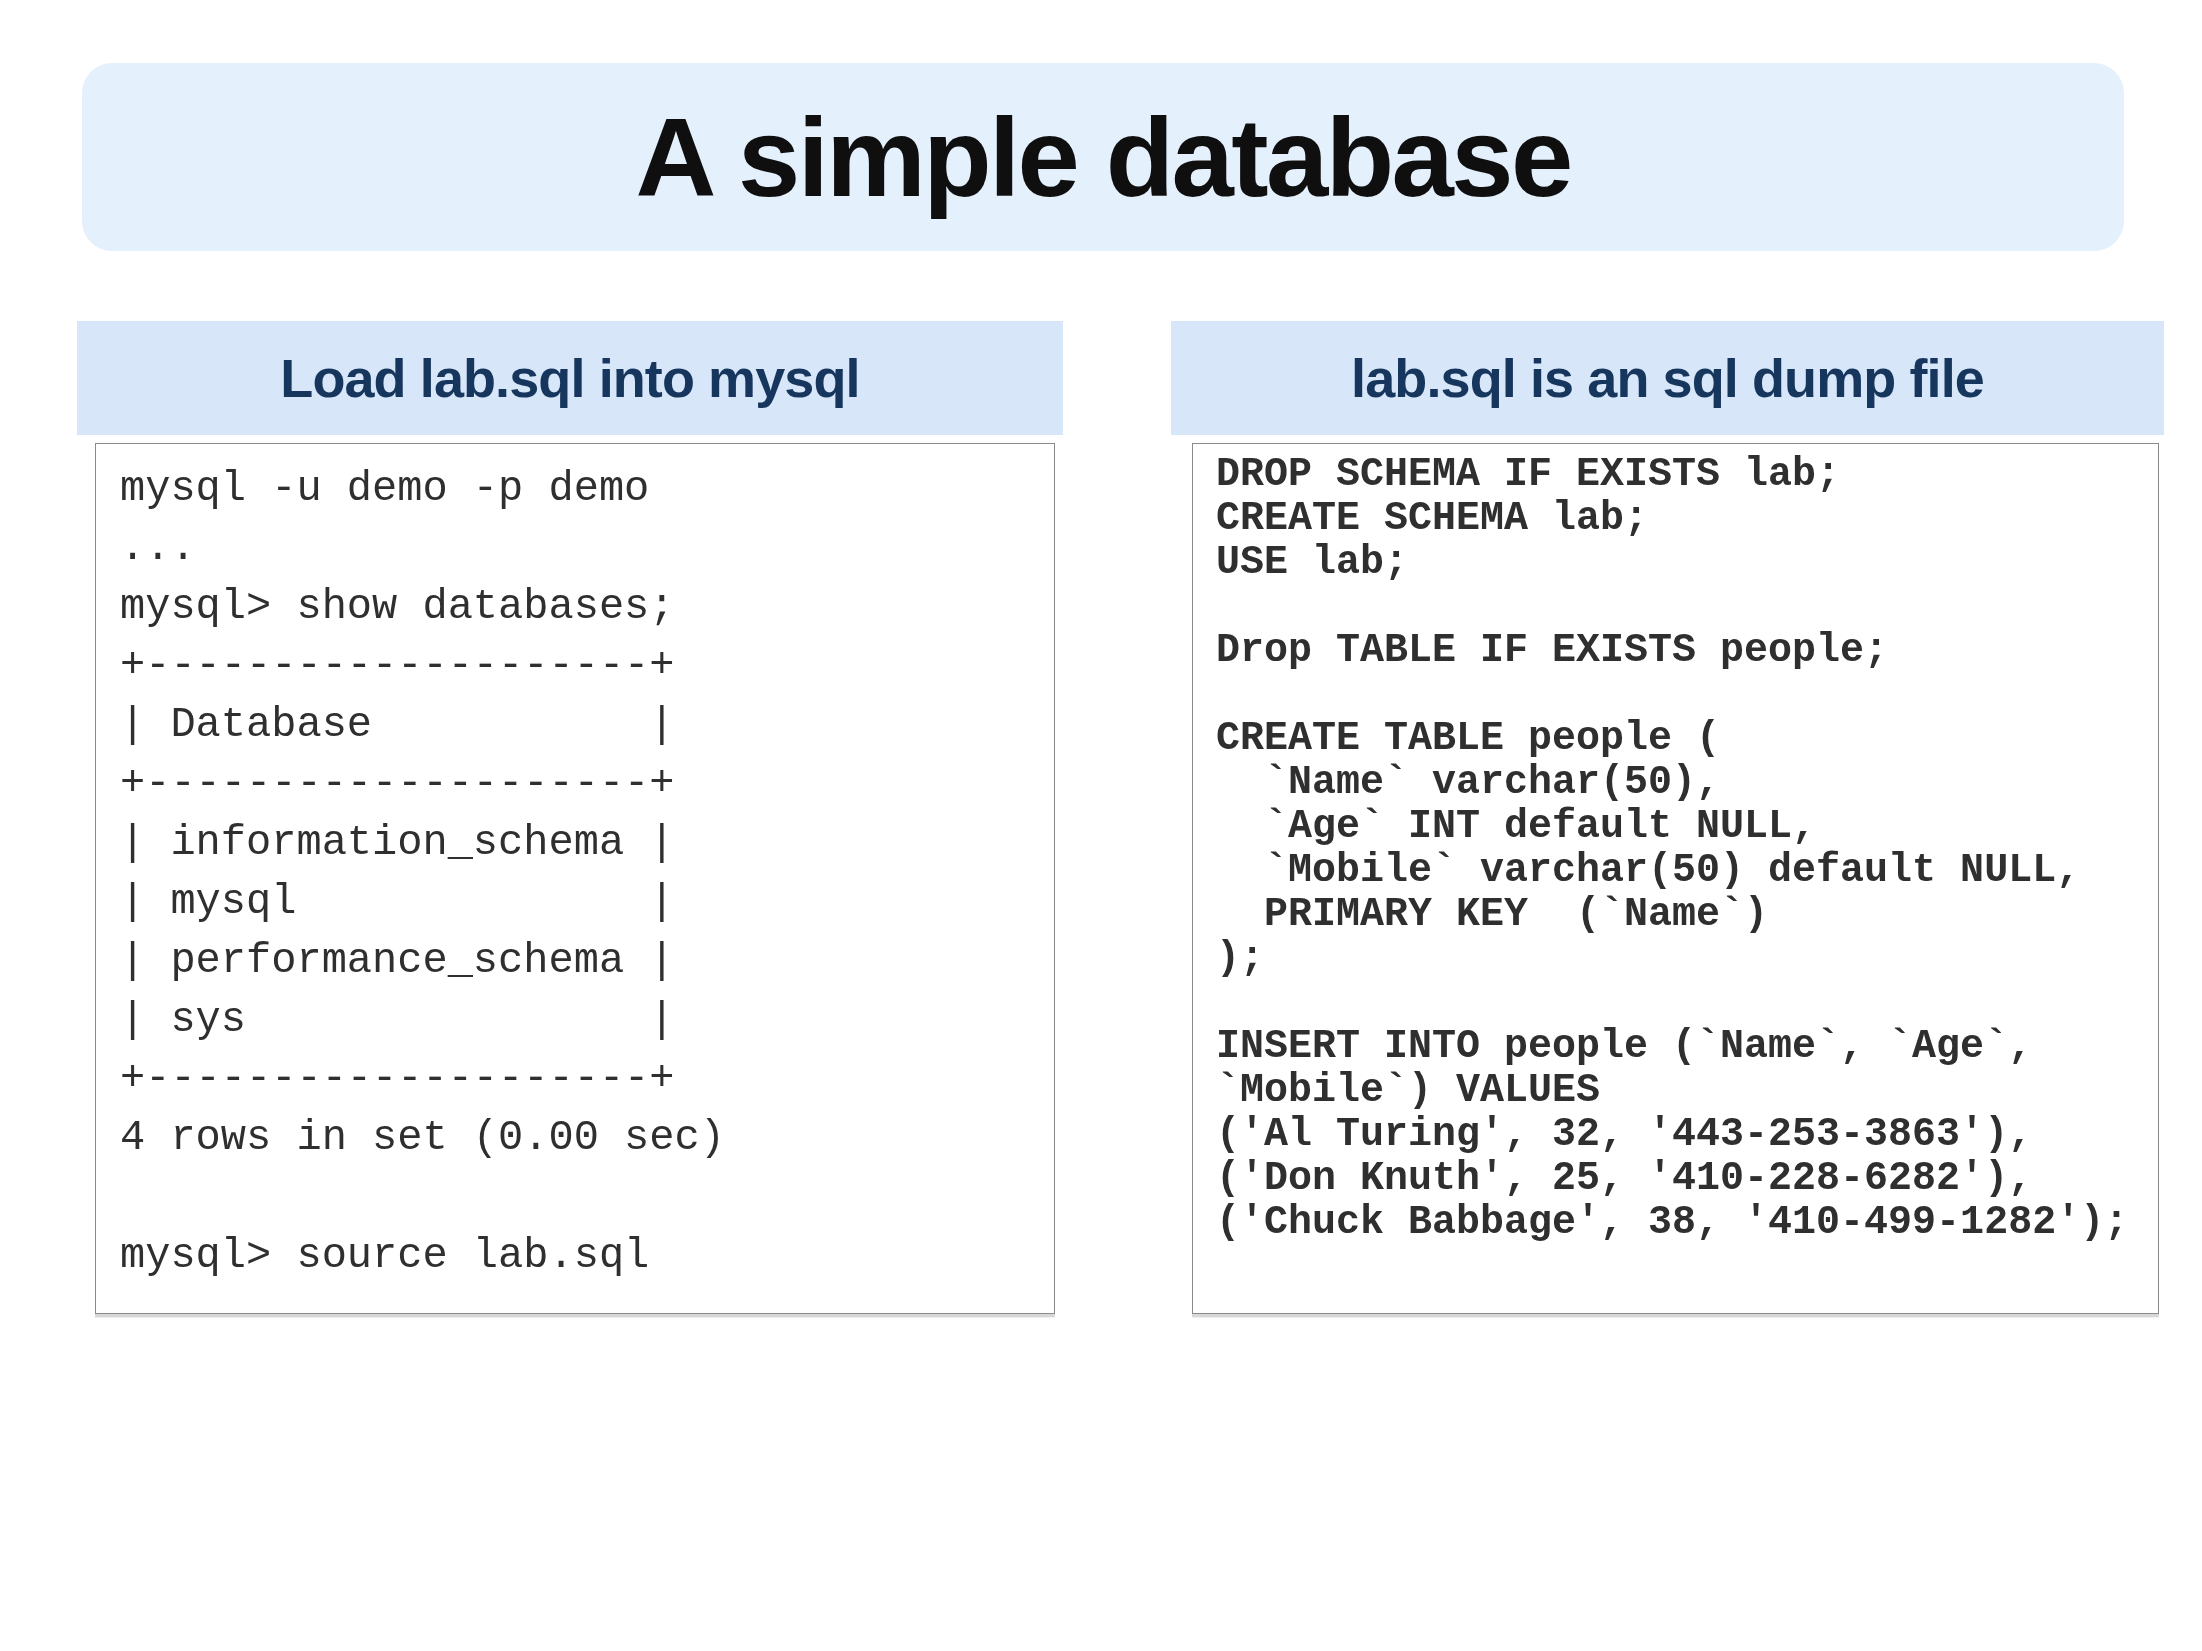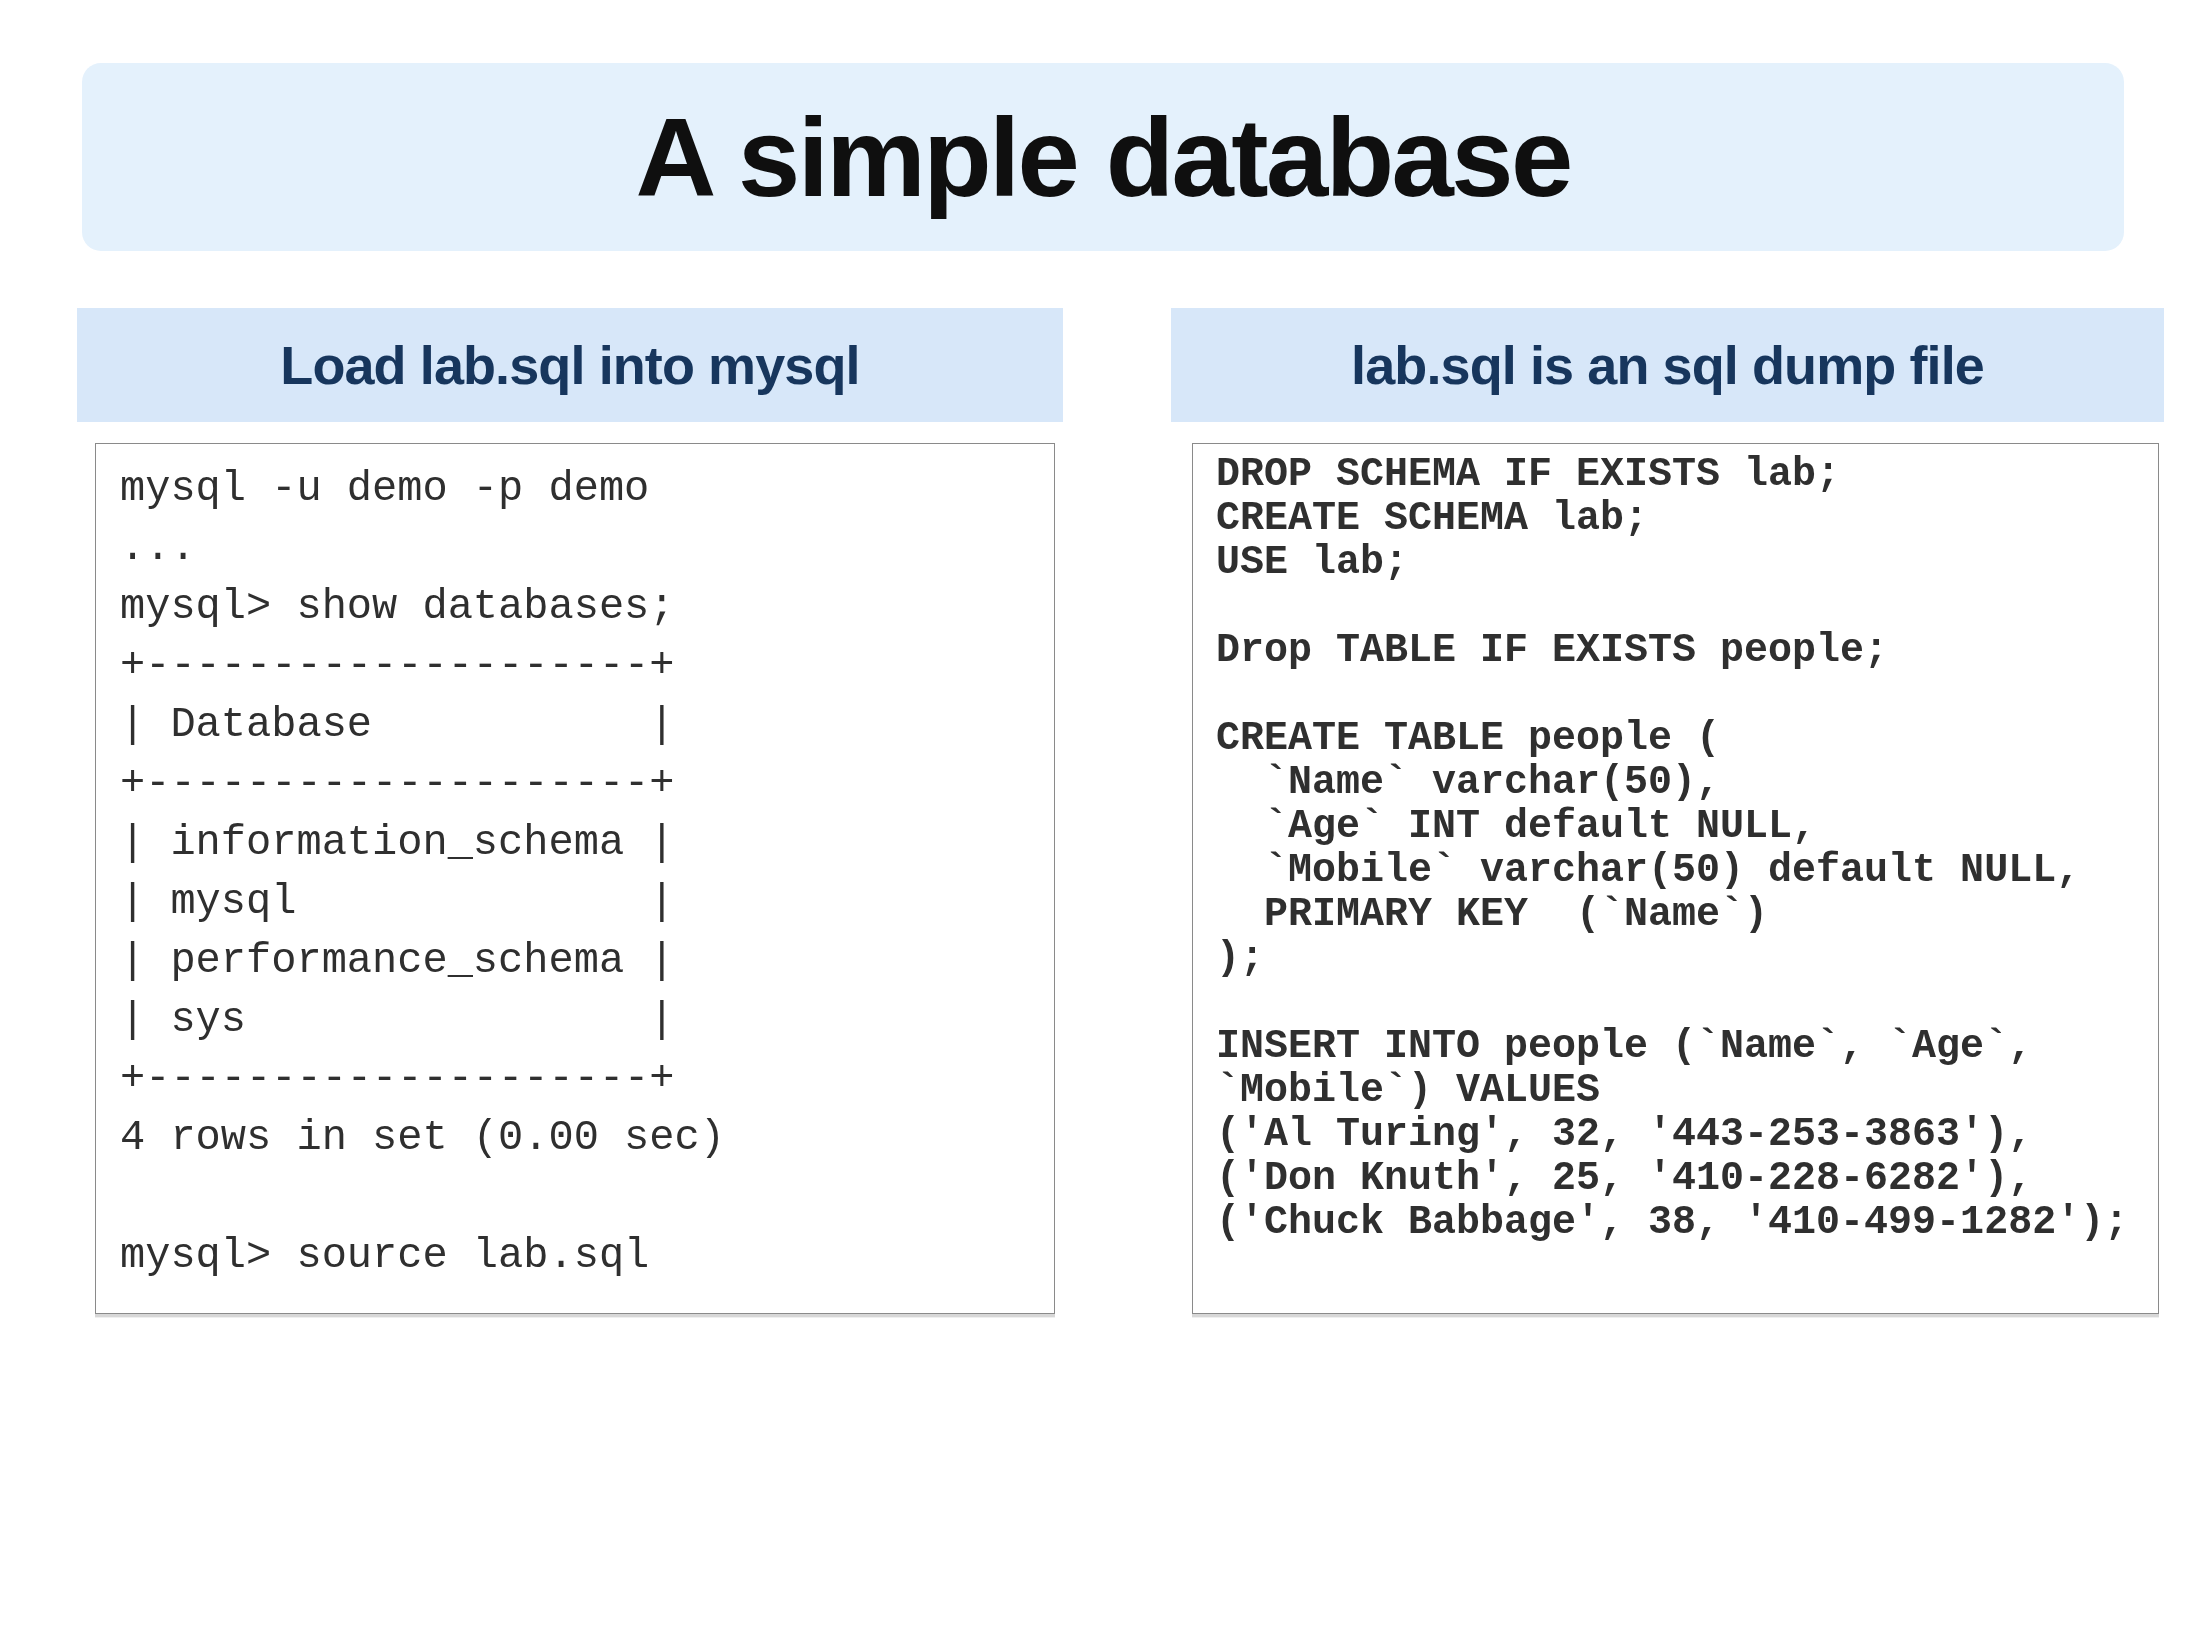--- a/index.html
+++ b/index.html
@@ -19,34 +19,34 @@
     height: 1652px;
     background: var(--page_bg, #fff);
     overflow: hidden;
     font-family: "Liberation Sans", sans-serif;
   }
   .title-banner {
     position: absolute;
     left: 82px; top: 63px;
     width: 2042px; height: 188px;
     background: var(--banner_bg, #E4F1FC);
-    border-radius: 19px;
+    border-radius: 30px;
     display: flex; align-items: center; justify-content: center;
   }
   .page-title {
     margin: 0;
     font-size: 112px;
     font-weight: bold;
     letter-spacing: -2.6px;
     color: var(--title_text, #0F0F0F);
     font-family: "Liberation Sans", sans-serif;
   }
   .panel-header {
     position: absolute;
-    top: 308px;
+    top: 321px;
     height: 114px;
     background: var(--panel_header_bg, #D7E7F9);
     color: var(--panel_header_text, #17365D);
     display: flex; align-items: center; justify-content: center;
     font-size: 54px;
     font-weight: bold;
     letter-spacing: -0.9px;
   }
   .panel-header.left  { left: 77px;   width: 986px; }
   .panel-header.right { left: 1171px; width: 993px; }

